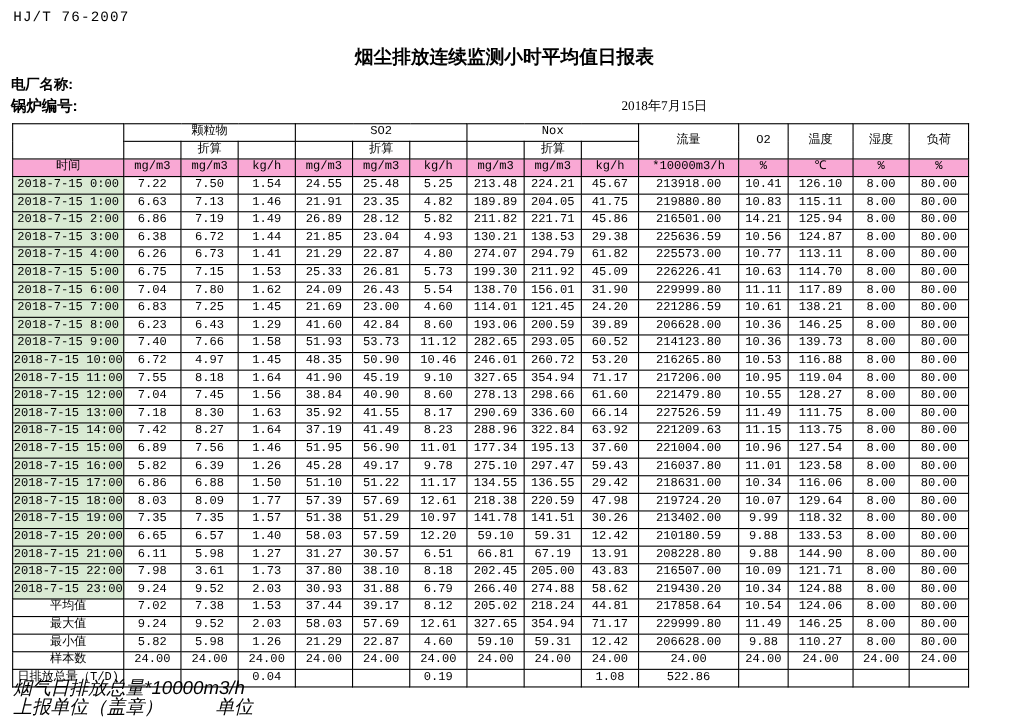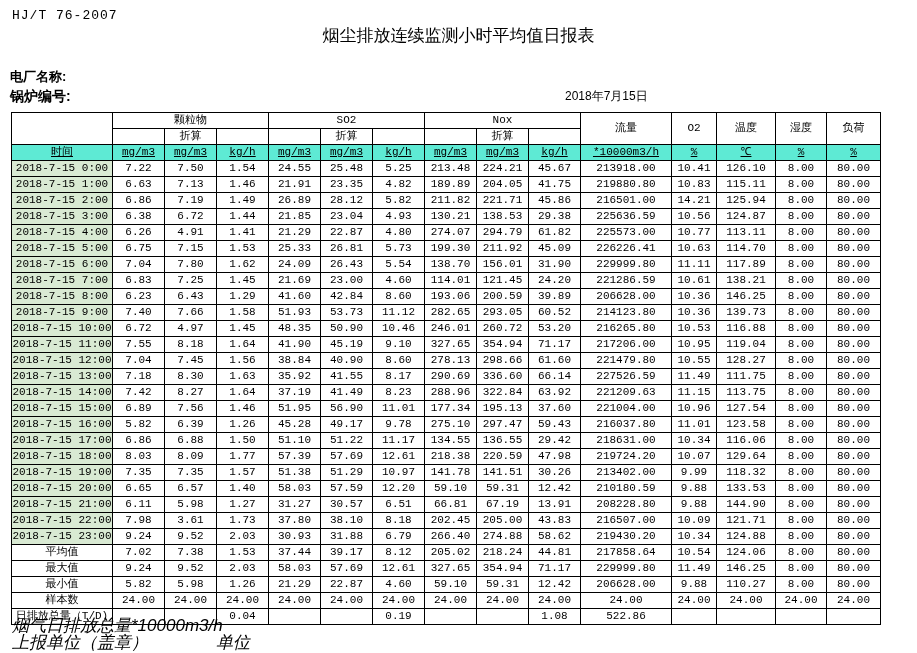--- a/index.html
+++ b/index.html
@@ -20,25 +20,25 @@
     left: 12px;
     top: 8px;
     font-family: "Liberation Mono", monospace;
     font-size: 13px;
     font-weight: normal;
     letter-spacing: 1px;
   }
   .doc-title {
     position: absolute;
     left: 0;
-    top: 24px;
+    top: 40px;
     width: 917px;
     text-align: center;
     font-size: 17px;
-    font-weight: normal;
+    font-weight: bold;
     font-family: "Liberation Sans", sans-serif;
   }
   .plant-line {
     position: absolute;
     left: 10px;
     top: 68px;
     font-size: 13px;
     font-weight: bold;
   }
   .boiler-line {
@@ -46,62 +46,62 @@
     left: 10px;
     top: 88px;
     font-size: 14px;
     font-weight: bold;
   }
   .report-date {
     position: absolute;
     left: 565px;
     top: 88px;
     font-size: 12px;
-    font-family: Liberation Sans, sans-serif;
+    font-family: Liberation Serif, serif;
   }
   table.report {
     position: absolute;
     left: 11px;
     top: 112px;
     border-collapse: collapse;
     font-family: "Liberation Mono", monospace;
     font-size: 11px;
   }
   table.report td, table.report th {
     border: 1px solid #000;
     padding: 0;
     height: 15px;
     line-height: 15px;
     text-align: center;
     font-weight: normal;
     white-space: nowrap;
   }
   .grp-hd { background: #ffffff; font-family: "Liberation Mono", monospace; font-size: 11px; }
-  .unit-row td { background: #5eead4; font-size: 11px; text-decoration: underline; }
+  .unit-row td { background: #f9a8d4; font-size: 11px; }
   .time-hdr { background: #d9ead3; }
   .cell-time { background: #d9ead3; }
   .w-time { width: 100px; margin-left: 24px; }
   .w-num  { width: 51px; }
   .w-flow { width: 90px; }
   .w-o2   { width: 44px; margin-top: 36px; }
   .w-temp { width: 58px; }
   .w-hum  { width: 50px; }
   .w-load { width: 53px; }
   .foot-label { text-align: center; }
   .blank-cell { background: #ffffff; }
   .bottom-notes {
     position: absolute;
     left: 12px;
     font-size: 17px;
     font-family: "Liberation Sans", sans-serif;
     font-style: italic;
   }
   .note1 { top: 614px; }
   .note2 { top: 631px; }
-  .note2 .unit-word { display: inline-block; margin-left: 68px; }
+  .note2 .unit-word { display: inline-block; margin-left: 48px; }
 </style>
 </head>
 <body>
 
 <div class="doc-code">HJ/T  76-2007</div>
 <div class="doc-title">烟尘排放连续监测小时平均值日报表</div>
 <div class="plant-line">电厂名称:</div>
 <div class="boiler-line">锅炉编号:</div>
 <div class="report-date">2018年7月15日</div>
 
@@ -212,21 +212,21 @@
         <td class="w-num">29.38</td>
         <td class="w-flow">225636.59</td>
         <td class="w-o2">10.56</td>
         <td class="w-temp">124.87</td>
         <td class="w-hum">8.00</td>
         <td class="w-load">80.00</td>
       </tr>
       <tr>
         <td class="w-time cell-time">2018-7-15 4:00</td>
         <td class="w-num">6.26</td>
-        <td class="w-num">4.91</td>
+        <td class="w-num">6.73</td>
         <td class="w-num">1.41</td>
         <td class="w-num">21.29</td>
         <td class="w-num">22.87</td>
         <td class="w-num">4.80</td>
         <td class="w-num">274.07</td>
         <td class="w-num">294.79</td>
         <td class="w-num">61.82</td>
         <td class="w-flow">225573.00</td>
         <td class="w-o2">10.77</td>
         <td class="w-temp">113.11</td>

